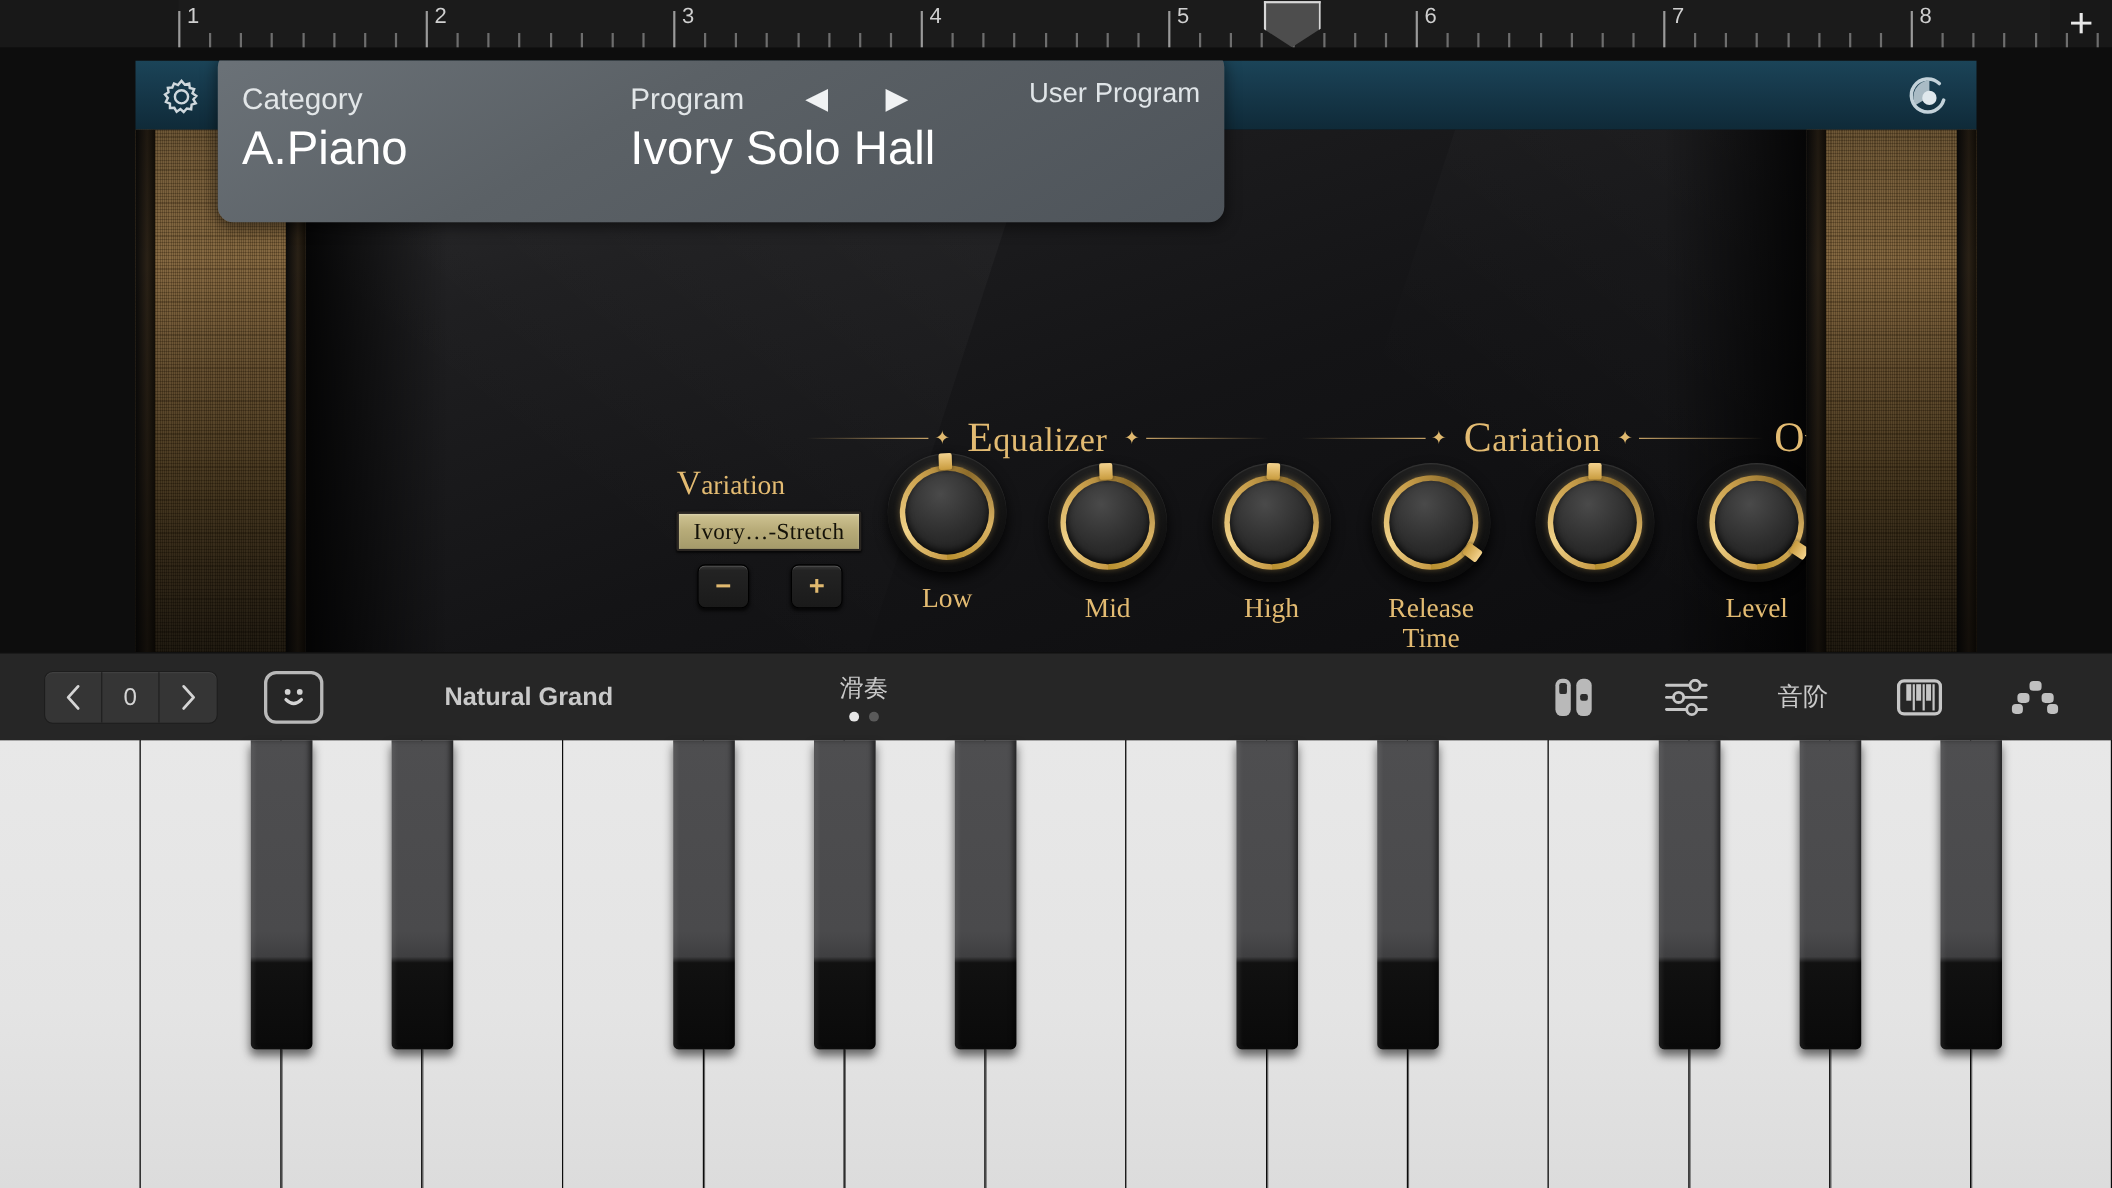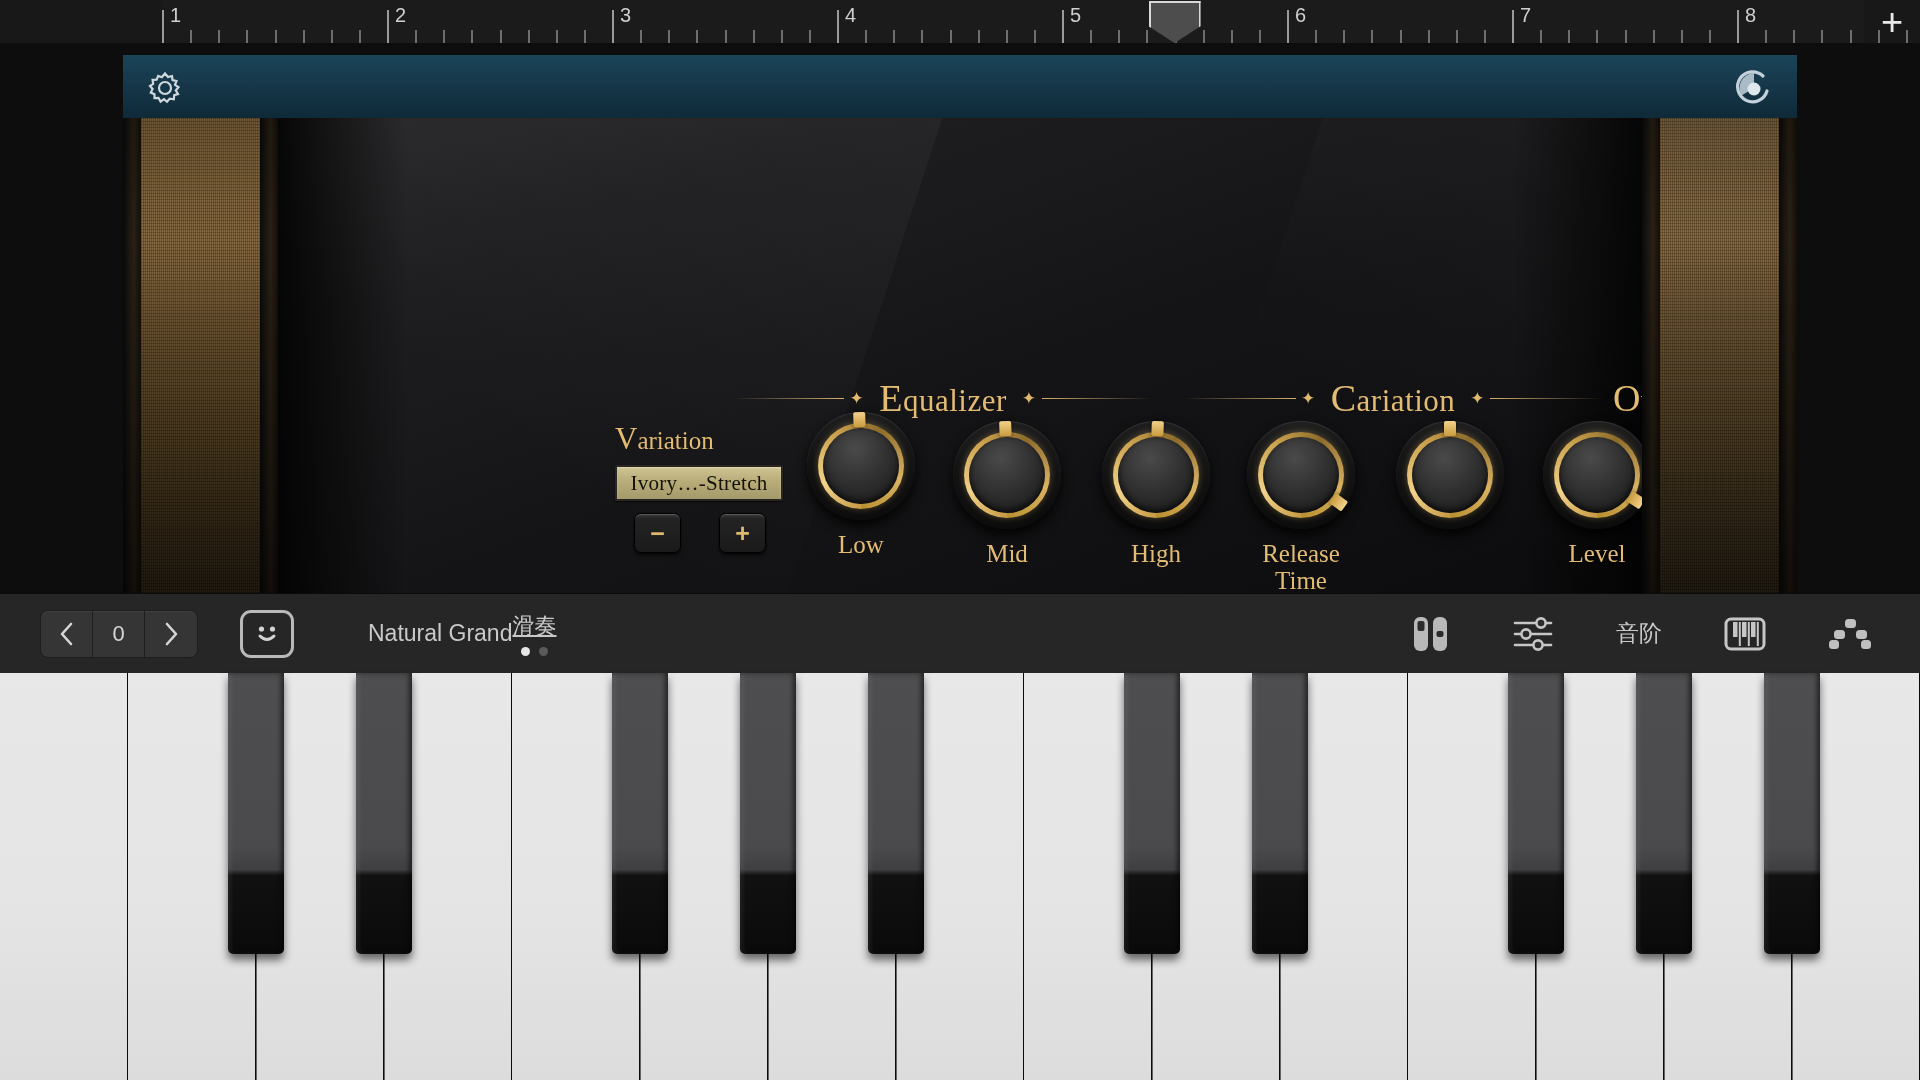--- a/index.html
+++ b/index.html
@@ -488,20 +488,32 @@
                 <div class="pointer" style="transform:rotate(123deg)">
                   <i></i>
                 </div>
               </div>
               <div class="knob-label">Level</div>
             </div>
           </div>
       </div>
     </div>
 
+    <div style="position:absolute; left:75px; top:-8px; width:915px; height:155px; border-radius:14px;
+                background:linear-gradient(150deg,#6b7278 0%, #5b6166 40%, #4e545a 100%);
+                box-shadow:0 4px 14px rgba(0,0,0,.55);">
+      <div style="position:absolute; left:22px; top:28px; font-size:27px; color:#e2e6e8;">Category</div>
+      <div style="position:absolute; left:22px; top:64px; font-size:43px; color:#ffffff;">A.Piano</div>
+
+      <div style="position:absolute; left:375px; top:28px; font-size:27px; color:#e2e6e8;">Program</div>
+      <div style="position:absolute; left:534px; top:26px; font-size:27px; color:#f0f2f3;">◀</div>
+      <div style="position:absolute; left:607px; top:26px; font-size:27px; color:#f0f2f3;">▶</div>
+      <div style="position:absolute; right:22px; top:24px; font-size:25px; color:#e0e5e8;">User Program</div>
+      <div style="position:absolute; left:375px; top:64px; font-size:43px; color:#ffffff;">Ivory Solo Hall</div>
+    </div>
   </div>
 
   <div class="toolbar">
 
     <div class="tb-group" style="margin-left:40px;">
       <div class="seg">
         <div class="oct-prev">
           <svg width="20" height="26" viewBox="0 0 20 26">
               <path d="M14 3 L5 13 L14 23" fill="none" stroke="#d5d5d5" stroke-width="2.6" stroke-linecap="round" stroke-linejoin="round"></path>
             </svg>
@@ -519,23 +531,23 @@
     <div class="tb-group" style="margin-left:42px;">
       <div class="smiley">
         <svg width="36" height="30" viewBox="0 0 36 30">
           <circle cx="12.5" cy="10" r="2.6" fill="#d3d3d3"></circle>
           <circle cx="23.5" cy="10" r="2.6" fill="#d3d3d3"></circle>
           <path d="M11 17 Q18 24 25 17" fill="none" stroke="#d3d3d3" stroke-width="3" stroke-linecap="round"></path>
         </svg>
       </div>
     </div>
 
-    <div class="tb-text" style="margin-left:74px;">Natural Grand</div>
-
-    <div class="glissando" style="text-decoration:underline;">
+    <div class="tb-text" style="margin-left:110px;font-weight:bold;">Natural Grand</div>
+
+    <div class="glissando" style="margin-left:206px;">
       <div>滑奏</div>
       <div class="dots">
         <span class="on"></span>
         <span></span>
       </div>
     </div>
 
     <div class="tb-group" style="margin-left:auto; margin-right:48px; gap:62px; align-items:center;">
       <div class="tb-icon">
         <svg width="38" height="40" viewBox="0 0 38 40">

